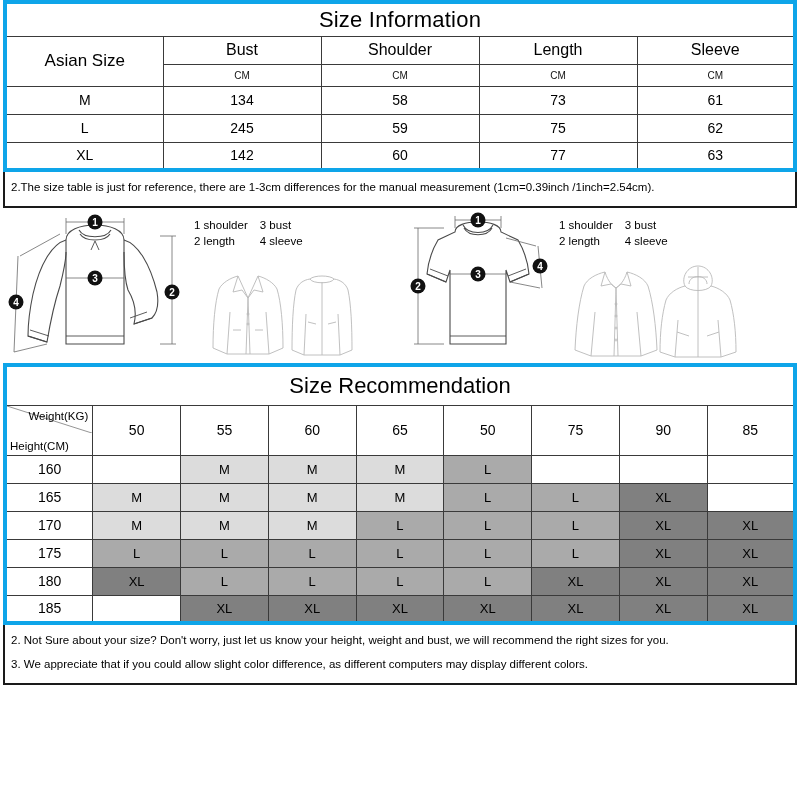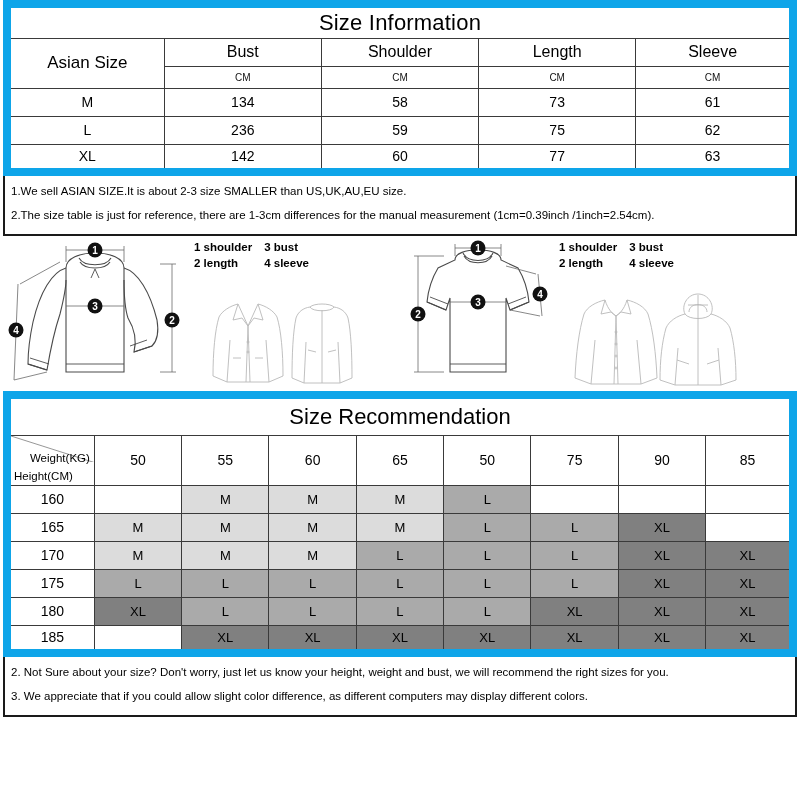--- a/index.html
+++ b/index.html
@@ -21,21 +21,21 @@
     margin: 0 3px;
     background: #fff;
   }
   table.grid td, table.grid th {
     border: 1px solid #3a3a3a;
     text-align: center;
     vertical-align: middle;
     font-weight: normal;
     padding: 0;
   }
-  .outer { border: 8px solid #0ea5e9; }
+  .outer { border: 4px solid #0ea5e9; }
 
   
   .sec-title {
     font-size: 22px;
     font-weight: bold;
     height: 34px;
     letter-spacing: .2px;
   }
   .hdr-main {
     font-size: 16px;
@@ -79,27 +79,28 @@
   }
   .diagram-half {
     width: 400px;
     height: 150px;
     position: relative;
     display: flex;
     align-items: flex-start;
   }
   .garment { flex: 0 0 auto; }
   .legend {
+    margin-top: 6px;
     margin-left: 4px;
     display: grid;
     grid-template-columns: auto auto;
     column-gap: 12px;
     row-gap: 1px;
     font-size: 11.5px;
-    font-weight: bold;
+    font-weight: normal;
     line-height: 15px;
     white-space: nowrap;
   }
   .thumbs { position: absolute; }
 
   
   .rec-title {
     font-size: 22px;
     font-weight: bold;
     height: 40px;
@@ -107,21 +108,21 @@
   .corner {
     position: relative;
     height: 50px;
     overflow: hidden;
   }
   .corner .diag {
     position: absolute; inset: 0;
   }
   .corner .w-lbl {
     position: absolute;
-    right: 4px; top: 16px;
+    right: 4px; top: 4px;
     font-size: 11.5px;
   }
   .corner .h-lbl {
     position: absolute;
     left: 3px; bottom: 3px;
     font-size: 11.5px;
     margin-top: 44px;
   }
   .wt-hdr { font-size: 14px; height: 50px; }
   .ht-cell { font-size: 14px; height: 28px; }
@@ -158,37 +159,36 @@
 
     <tr>
       <td class="data-cell">M</td>
       <td class="data-cell">134</td>
       <td class="data-cell">58</td>
       <td class="data-cell">73</td>
       <td class="data-cell">61</td>
     </tr>
     <tr>
       <td class="data-cell">L</td>
-      <td class="data-cell">236</td>
+      <td class="data-cell">245</td>
       <td class="data-cell">59</td>
       <td class="data-cell">75</td>
       <td class="data-cell">62</td>
     </tr>
     <tr>
       <td class="data-cell">XL</td>
       <td class="data-cell">142</td>
       <td class="data-cell">60</td>
       <td class="data-cell">77</td>
       <td class="data-cell">63</td>
     </tr>
   </tbody>
     </table>
 
   <div class="notes">
-    <div class="note-line">1.We sell ASIAN SIZE.It is about 2-3 size SMALLER than US,UK,AU,EU size.</div>
     <div class="note-line">2.The size table is just for reference, there are 1-3cm differences for the manual measurement (1cm=0.39inch /1inch=2.54cm).</div>
   </div>
 
   <div class="diagram-band">
 
     <div class="diagram-half">
       <svg class="garment" width="190" height="150" viewBox="0 0 190 150">
         <g fill="none" stroke="#4a4a4a" stroke-width="1.1">
 
           <path d="M66 28 C66 18, 80 13, 95 13 C110 13, 124 18, 124 28

